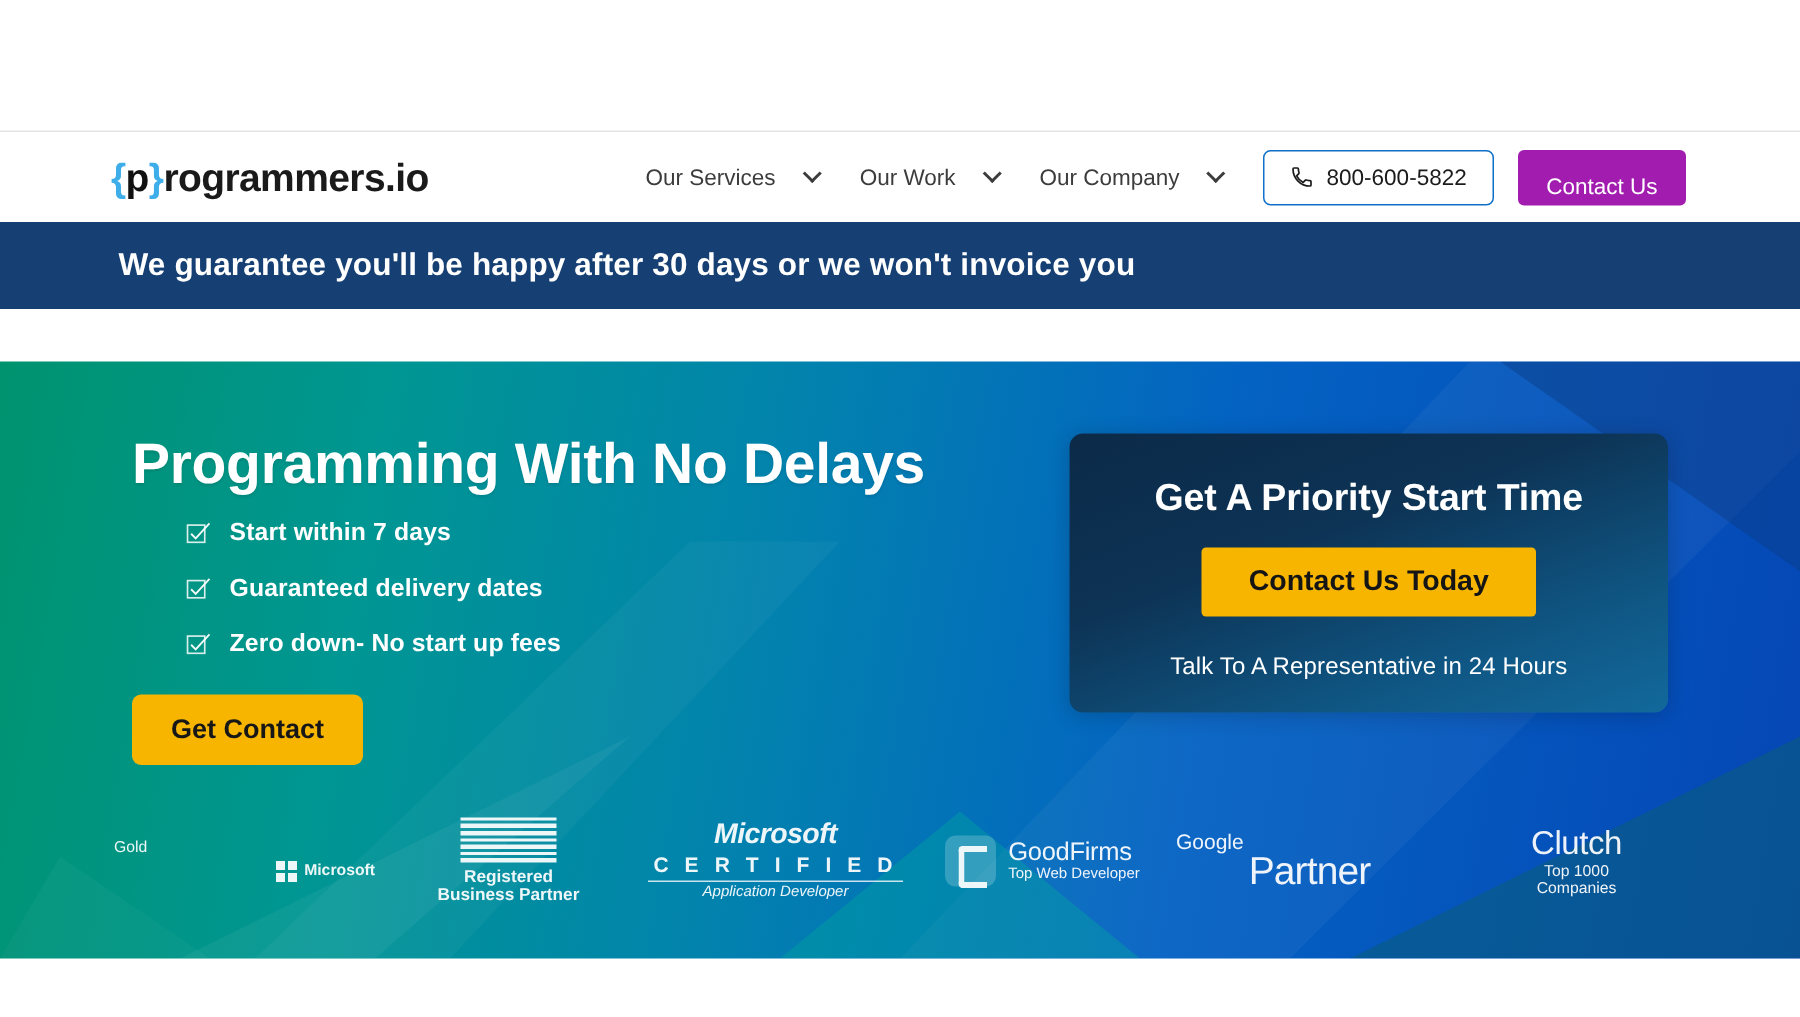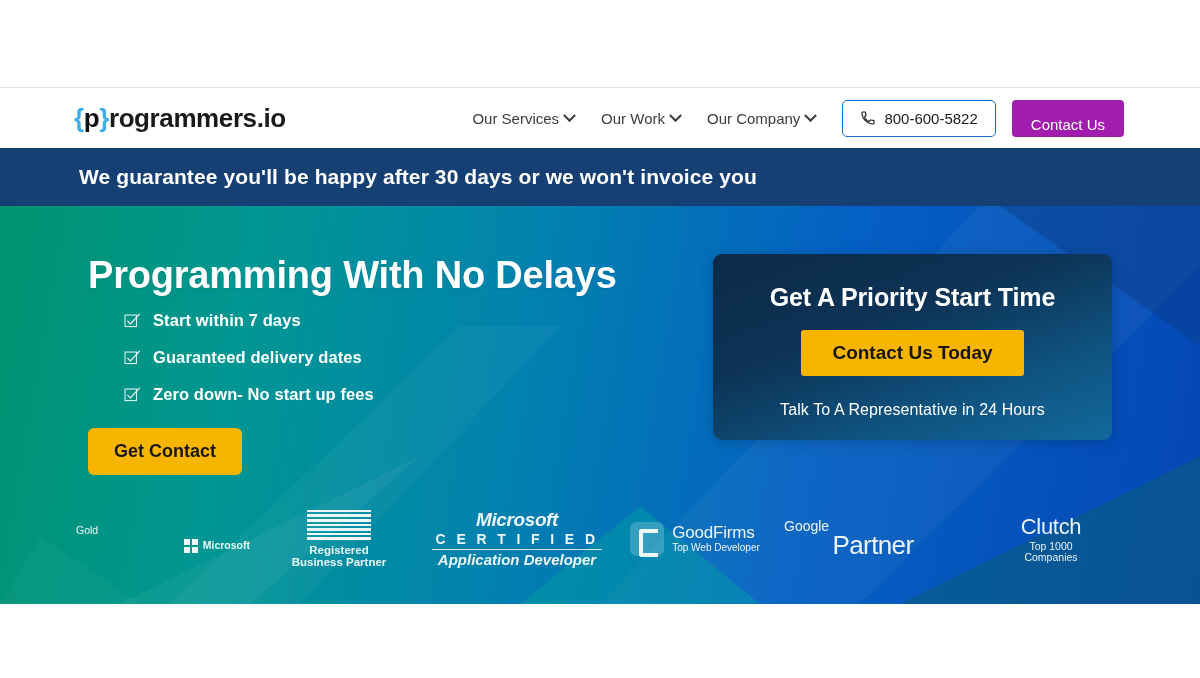--- a/index.html
+++ b/index.html
@@ -29,21 +29,21 @@
     letter-spacing:-0.4px; white-space:nowrap;
     display:flex; align-items:baseline;
   }
   .logo .brace { color:#3daee9; font-weight:bold; }
   .logo .pchar { color:#111; }
 
   .nav {
     margin-left:auto; display:flex; align-items:center; gap:0;
   }
   .nav-item {
-    display:flex; align-items:center; gap:6px;
+    display:flex; align-items:center; gap:20px;
     font-size:15px; color:#3c3c3c; cursor:pointer;
     margin-right:27px; white-space:nowrap;
   }
   .chev {
     display:inline-block; width:9px; height:9px;
     border-right:2px solid #3c3c3c; border-bottom:2px solid #3c3c3c;
     transform:rotate(45deg) translate(-2px,-2px);
   }
   .phone-btn {
     display:flex; align-items:center; gap:8px;
@@ -66,20 +66,21 @@
     display:flex; align-items:center; padding-left:79px;
   }
   .banner-text {
     color:#ffffff; font-size:21px; font-weight:bold; letter-spacing:0.1px;
   }
 
   
   .hero {
     position:relative; height:398px; overflow:hidden;
     background:linear-gradient(100deg,#00936f 0%, #009693 21%, #0283ad 42%, #0462c3 66%, #0546b5 100%);
+    margin-top:35px;
   }
   .hero-facets { position:absolute; inset:0; }
   .hero-facets svg { display:block; width:100%; height:100%; }
 
   .hero-inner { position:relative; z-index:3; height:100%; }
 
   .headline {
     position:absolute; left:88px; top:48px;
     color:#ffffff; font-size:38px; font-weight:bold; letter-spacing:-0.2px;
     text-shadow:0 1px 2px rgba(0,0,0,0.10);
@@ -148,21 +149,21 @@
 
   
   .ibm-mark { display:flex; flex-direction:column; gap:2px; }
   .ibm-mark i { display:block; height:2.6px; background:#fff; width:64px; }
   .ibm-cap { font-size:11.5px; font-weight:bold; margin-top:4px; text-align:left; }
 
   
   .msc-1 { font-size:19px; font-weight:bold; font-style:italic; letter-spacing:-0.4px; }
   .msc-2 { font-size:14px; font-weight:bold; letter-spacing:3.4px; margin-top:2px; }
   .msc-line { width:96%; height:1px; background:rgba(255,255,255,.85); margin:3px 0 2px; }
-  .msc-3 { font-size:15px; font-style:italic; font-weight:bold; }
+  .msc-3 { font-size:10px; font-style:italic; font-weight:normal; }
 
   
   .ex-bars { display:flex; flex-direction:column; gap:4px; align-items:center; margin-bottom:6px; }
   .ex-bars i { display:block; height:4.5px; background:#d9e8ef; border-radius:1px; }
   .ex-txt { font-size:21px; font-weight:bold; letter-spacing:1.6px; color:#e4eef3; }
 
   
   .gf-row { display:flex; align-items:center; gap:8px; }
   .gf-mark {
     width:34px; height:34px; border-radius:7px;

